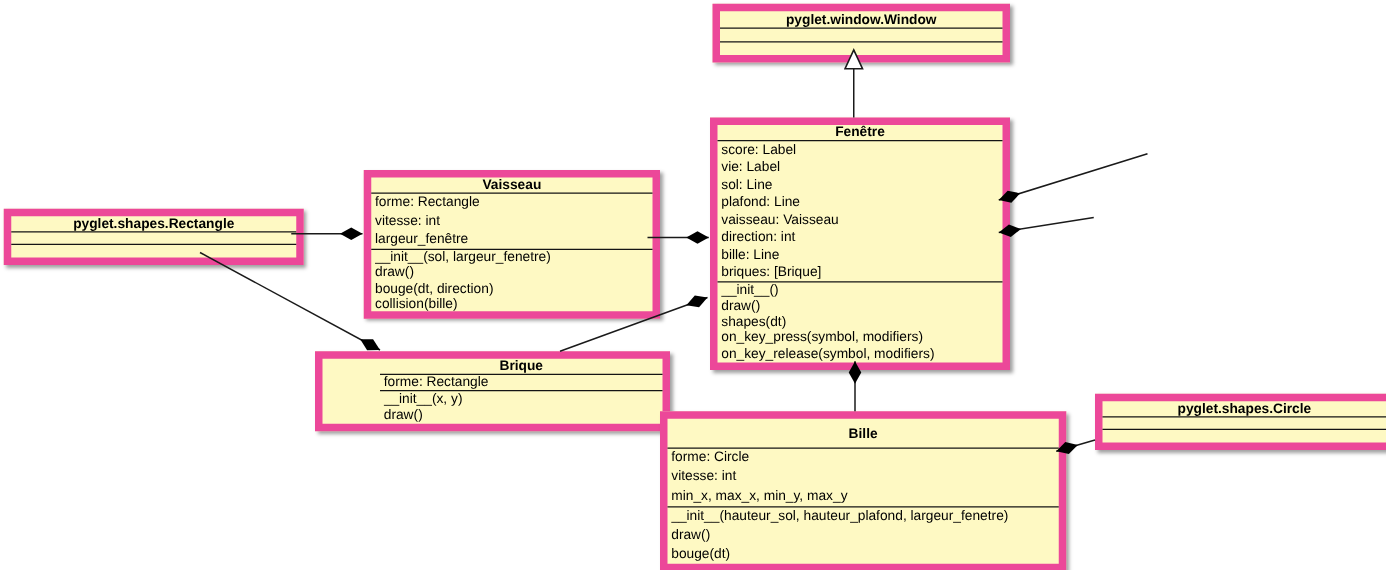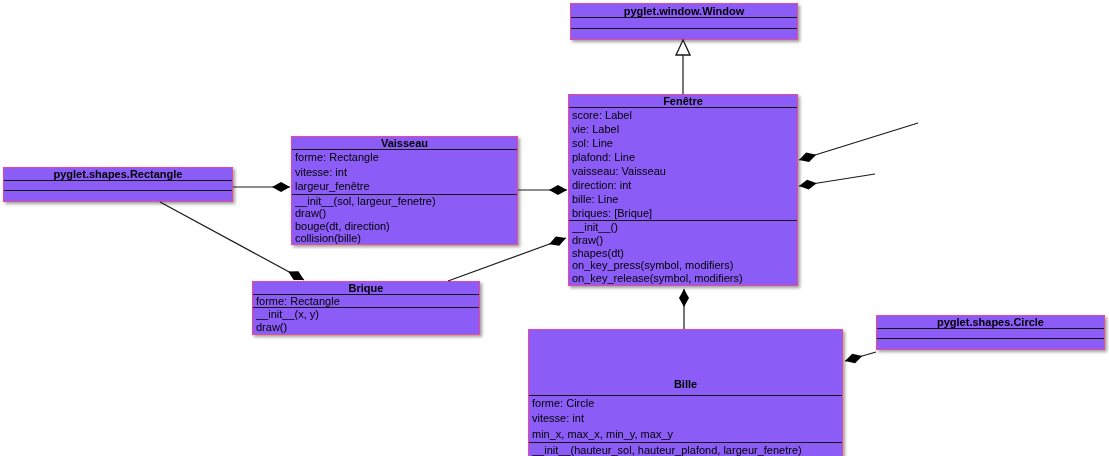--- a/index.html
+++ b/index.html
@@ -1,21 +1,21 @@
 <!DOCTYPE html>
 <html><head>
 <meta charset="utf-8">
 <style>
   html,body { margin:0; padding:0; background:#ffffff; }
   .canvas {
     position:relative; width:1109px; height:456px; background:#ffffff;
     font-family:"Liberation Sans", sans-serif; overflow:hidden;
   }
   .uml-box {
-    position:absolute; background:#8b5cf6; border:1px solid #ec4899;
+    position:absolute; background:#fef9c3; border:6px solid #ec4899;
     box-shadow:2px 2px 3px rgba(0,0,0,0.38);
   }
   .uml-title {
     font-weight:bold; font-size:11px; color:#000;
     display:flex; align-items:center; justify-content:center;
     white-space:nowrap; overflow:hidden;
   }
   .cmp { border-top:1px solid #151515; padding:0 2px 0 3px; overflow:hidden; }
   .uml-line { font-size:11px; color:#000; white-space:nowrap; overflow:hidden; }
   svg.edges { position:absolute; left:0; top:0; pointer-events:none; }
@@ -67,33 +67,33 @@
       <div class="uml-line">collision(bille)</div>
     </div>
   </div>
 
   <div class="uml-box" style="left:3px; top:167px; width:228px;">
     <div class="uml-title" style="height:12px;">pyglet.shapes.Rectangle</div>
     <div class="cmp" style="height:9px;"></div>
     <div class="cmp" style="height:10px;"></div>
   </div>
 
-  <div class="uml-box" style="left:252px; top:281px; width:226px;">
+  <div class="uml-box" style="left:252px; top:281px; width:226px;padding-left:46px;">
     <div class="uml-title" style="height:12px;">Brique</div>
     <div class="cmp" style="height:12px; line-height:12px;">
       <div class="uml-line">forme: Rectangle</div>
     </div>
     <div class="cmp" style="height:26px; line-height:13px;">
       <div class="uml-line">__init__(x, y)</div>
       <div class="uml-line">draw()</div>
     </div>
   </div>
 
   <div class="uml-box" style="left:528px; top:329px; width:313px;">
-    <div class="uml-title" style="height:23px;margin-top:42px;">Bille</div>
+    <div class="uml-title" style="height:23px;">Bille</div>
     <div class="cmp" style="height:46px; line-height:15.3px;">
       <div class="uml-line">forme: Circle</div>
       <div class="uml-line">vitesse: int</div>
       <div class="uml-line">min_x, max_x, min_y, max_y</div>
     </div>
     <div class="cmp" style="height:45px; line-height:15px;">
       <div class="uml-line">__init__(hauteur_sol, hauteur_plafond, largeur_fenetre)</div>
       <div class="uml-line">draw()</div>
       <div class="uml-line">bouge(dt)</div>
     </div>

